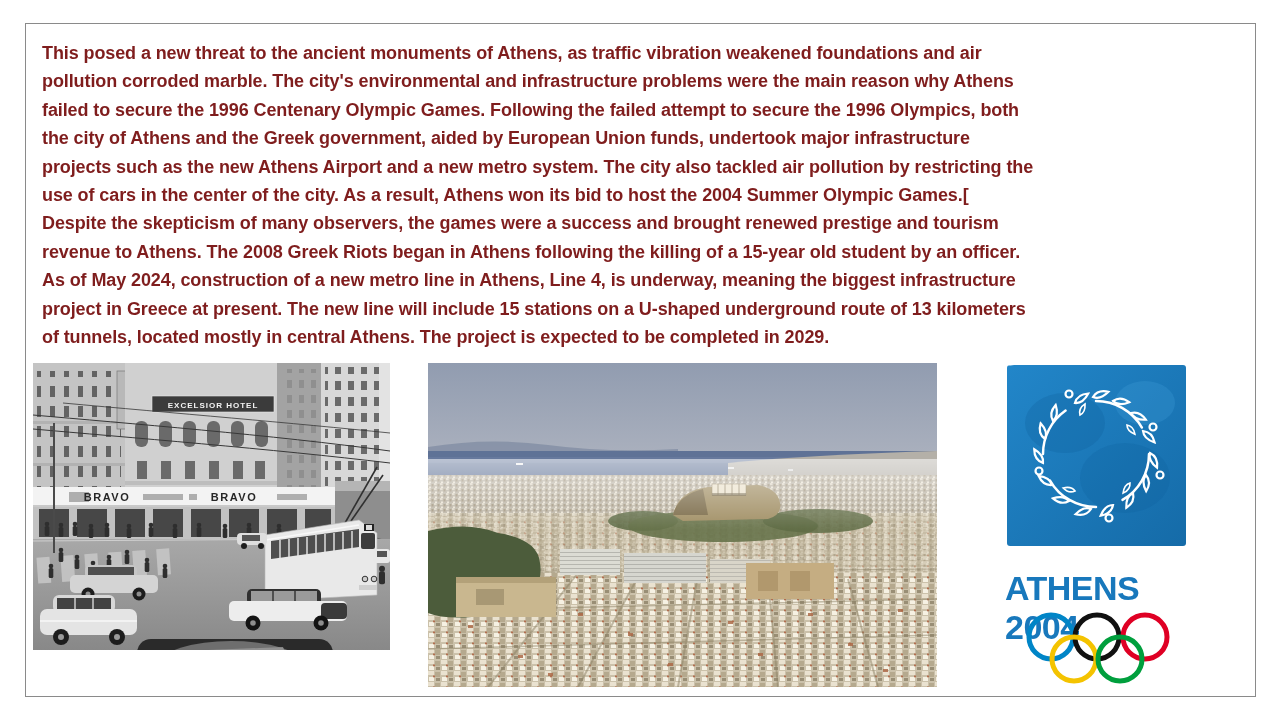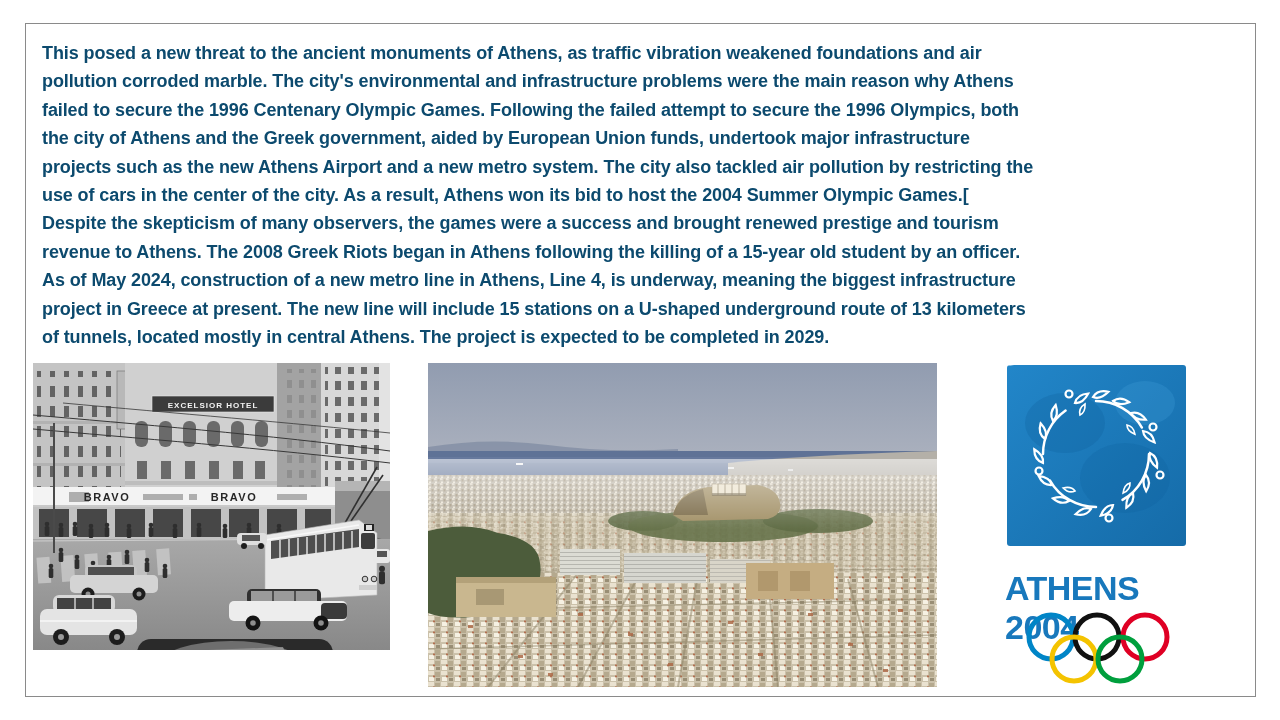--- a/index.html
+++ b/index.html
@@ -2,21 +2,21 @@
 <html><head>
 <meta charset="utf-8">
 <style>
   html,body{margin:0;padding:0;background:#ffffff;}
   .stage{position:relative;width:1280px;height:720px;background:#ffffff;overflow:hidden;
          font-family:"Liberation Sans",sans-serif;}
   .slide{position:absolute;left:25px;top:23px;width:1229px;height:672px;
          background:#ffffff;border:1px solid #8a8a8a;}
   .body-text{position:absolute;left:16px;top:15px;width:1208px;
          font-size:18px;font-weight:bold;line-height:28.4px;letter-spacing:-0.1px;
-         color:#0c4a6e;white-space:pre-line;overflow:hidden;}
+         color:#7f1d1d;white-space:pre-line;overflow:hidden;}
   .photo{position:absolute;overflow:hidden;}
   .photo-bw{left:7px;top:339px;width:357px;height:287px;}
   .photo-aerial{left:402px;top:339px;width:509px;height:324px;}
   .logo{position:absolute;left:979px;top:339px;width:183px;height:330px;}
   .logo-square{position:absolute;left:0;top:0;width:183px;height:186px;}
   .wordmark{position:absolute;left:0;top:206px;width:183px;text-align:left;
          font-size:34px;font-weight:bold;letter-spacing:-0.5px;color:#1878bc;}
   .rings{position:absolute;left:0;top:244px;width:183px;height:80px;}
   svg{display:block;}
 </style>

